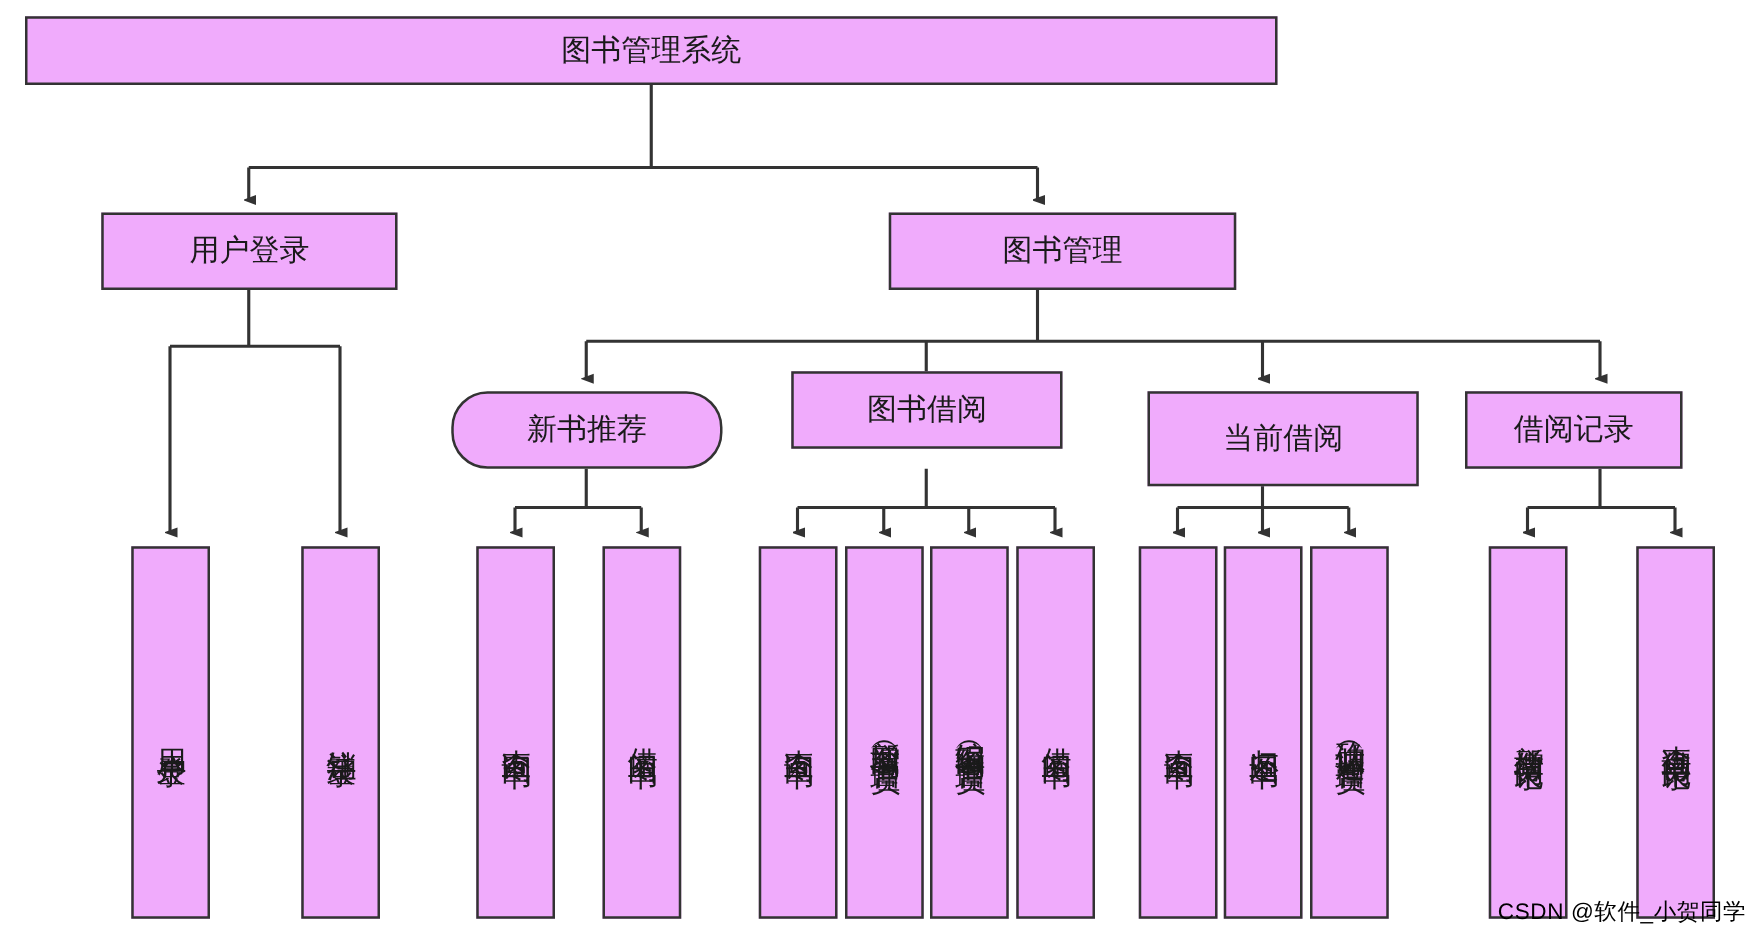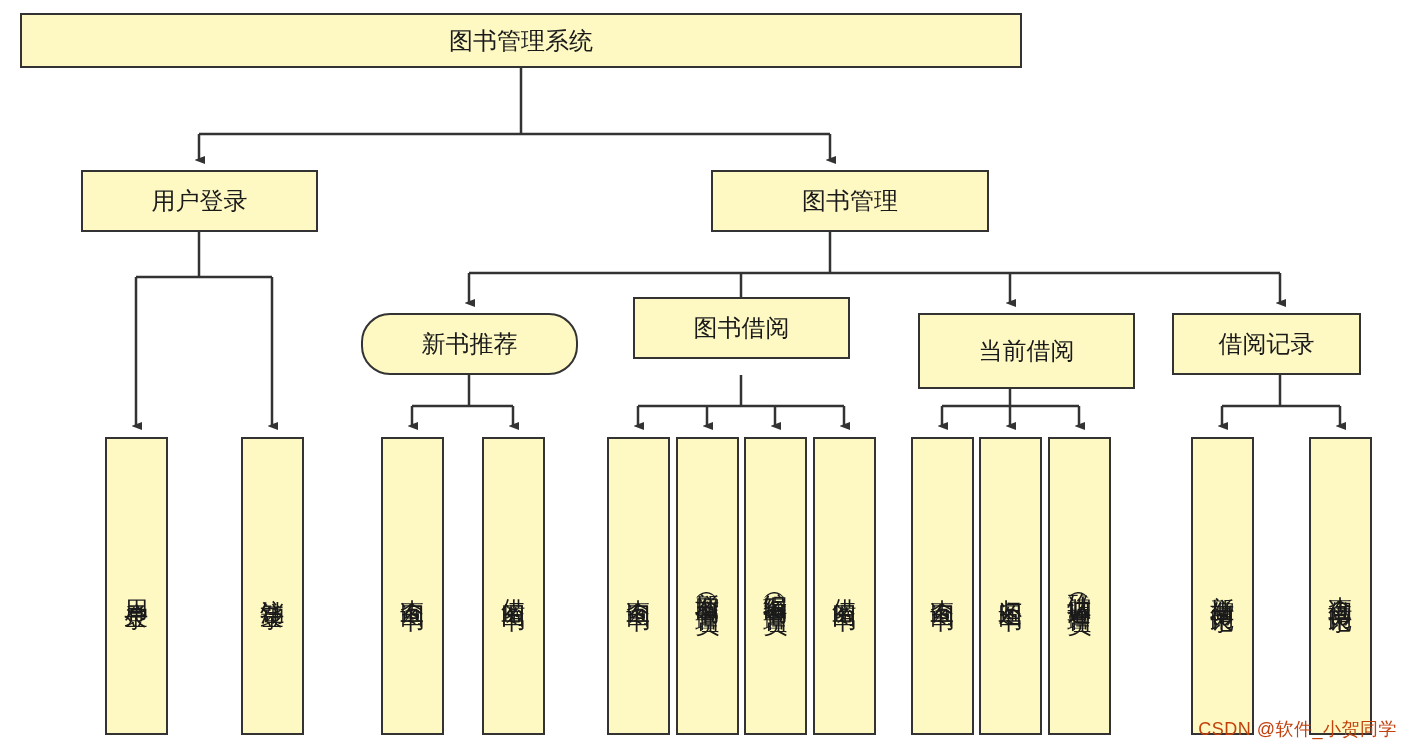--- a/index.html
+++ b/index.html
@@ -5,35 +5,35 @@
   html,body{margin:0;padding:0;background:#ffffff;}
   body{
     width:1405px;height:747px;overflow:hidden;
     font-family:"Liberation Sans","DejaVu Sans",sans-serif;
     color:#1a1a1a;
   }
   #stage{position:relative;width:1405px;height:747px;}
   #wires{position:absolute;left:0;top:0;width:1405px;height:747px;}
   .node{
     position:absolute;box-sizing:border-box;
-    border:2.5px solid #333333;background:#fef9c3;
+    border:2.5px solid #333333;background:#f0abfc;
     display:flex;align-items:center;justify-content:center;
     text-align:center;line-height:1.15;
   }
   .node.h{font-size:24px;}
   .node.v{
     writing-mode:vertical-rl;
     font-size:24px;
     letter-spacing:3px;
     padding:6px 0;
   }
   .node .lbl{display:block;}
   #watermark{
     position:absolute;right:8px;bottom:6px;
-    font-size:18px;color:#c2410c;letter-spacing:.5px;
+    font-size:18px;color:#000000;letter-spacing:.5px;
     white-space:nowrap;pointer-events:none;
   }
 </style>
 </head>
 <body>
 
 <div id="stage">
 
   <svg id="wires" viewBox="0 0 1405 747" xmlns="http://www.w3.org/2000/svg">
     <defs>
@@ -98,21 +98,21 @@
 
   <div class="node h" style="left:361px;top:313px;width:217px;height:62px;border-radius:29px;">
     <span class="lbl">新书推荐</span>
   </div>
   <div class="node h" style="left:633px;top:297px;width:217px;height:62px;">
     <span class="lbl">图书借阅</span>
   </div>
   <div class="node h" style="left:878px;top:313px;width:217px;height:76px;margin-left:40px;">
     <span class="lbl">当前借阅</span>
   </div>
-  <div class="node h" style="left:1172px;top:313px;width:189px;height:62px;">
+  <div class="node h" style="left:1172px;top:313px;width:174px;height:62px;">
     <span class="lbl">借阅记录</span>
   </div>
 
   <div class="node v" style="left:105px;top:437px;width:63px;height:298px;">
     <span class="lbl">用户登录</span>
   </div>
   <div class="node v" style="left:241px;top:437px;width:63px;height:298px;">
     <span class="lbl">注销登录</span>
   </div>
 

